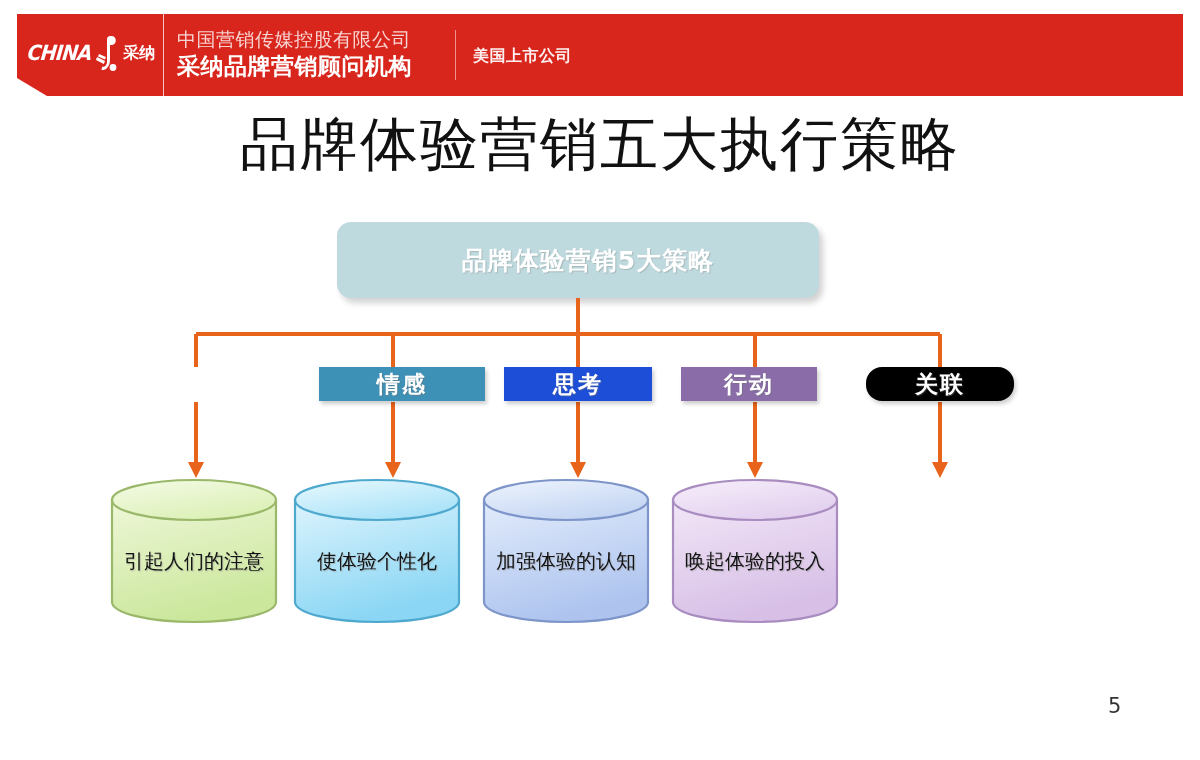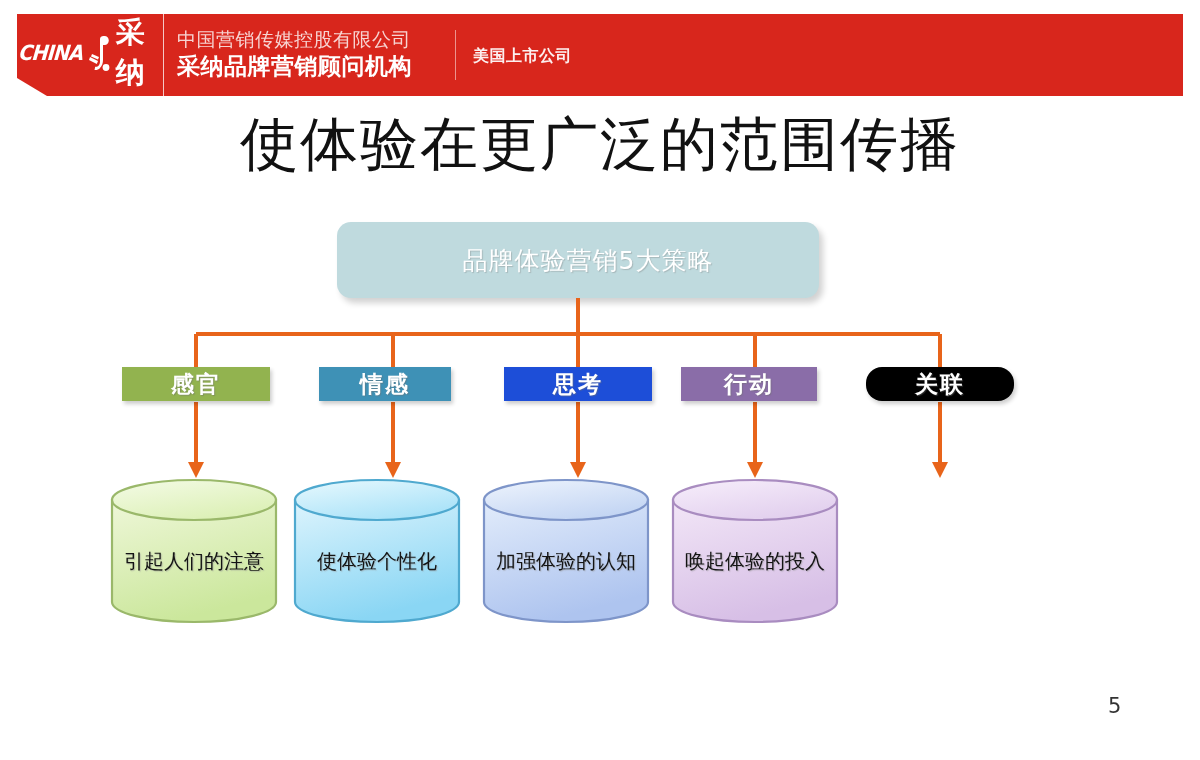--- a/index.html
+++ b/index.html
@@ -60,21 +60,21 @@
   }
   .logo-figure {
     position: relative;
     width: 26px;
     height: 40px;
     margin-left: -2px;
   }
   .logo-cn {
     font-family: "DejaVu Sans", "Liberation Sans", sans-serif;
     font-weight: 700;
-    font-size: 29px;
+    font-size: 16px;
     color: #ffffff;
     letter-spacing: 0px;
     margin-left: 1px;
   }
   .header-divider {
     position: absolute;
     top: 24px;
     width: 1px;
     height: 58px;
     background: rgba(255,255,255,0.55);
@@ -143,21 +143,21 @@
     background: #bfdade;
     border-radius: 14px;
     box-shadow: 4px 5px 6px rgba(0,0,0,0.18);
     display: flex;
     align-items: center;
     justify-content: center;
   }
   .top-box-label {
     font-family: "DejaVu Sans", "Liberation Sans", sans-serif;
     font-size: 25px;
-    font-weight: 400;
+    font-weight: 700;
     color: #ffffff;
     letter-spacing: 1px;
     text-shadow: 1px 1px 1px rgba(120,120,120,0.35);
     white-space: nowrap;
     margin-left: 20px;
   }
 
   
   .tree-svg {
     position: absolute;
@@ -255,21 +255,21 @@
   <div class="header-divider d1"></div>
   <div class="header-divider d2"></div>
 
   <div class="header-text">
     <div class="header-line1">中国营销传媒控股有限公司</div>
     <div class="header-line2">采纳品牌营销顾问机构</div>
   </div>
 
   <div class="header-sub">美国上市公司</div>
 
-  <div class="slide-title">使体验在更广泛的范围传播</div>
+  <div class="slide-title">品牌体验营销五大执行策略</div>
 
   <div class="top-box">
     <span class="top-box-label">品牌体验营销5大策略</span>
   </div>
 
   <svg class="tree-svg" viewBox="0 0 1200 760">
     <g id="tree-lines" stroke="#e8641a" stroke-width="4" fill="none" shape-rendering="crispEdges">
       <line x1="578" y1="298" x2="578" y2="334"></line>
       <line x1="196" y1="334" x2="940" y2="334"></line>
       <line x1="196" y1="334" x2="196" y2="367"></line>
@@ -285,24 +285,21 @@
       <polygon points="385,462 401,462 393,478" stroke="none"></polygon>
       <line x1="578" y1="402" x2="578" y2="466"></line>
       <polygon points="570,462 586,462 578,478" stroke="none"></polygon>
       <line x1="755" y1="402" x2="755" y2="466"></line>
       <polygon points="747,462 763,462 755,478" stroke="none"></polygon>
       <line x1="940" y1="402" x2="940" y2="466"></line>
       <polygon points="932,462 948,462 940,478" stroke="none"></polygon>
     </g>
   </svg>
 
-  <div class="cat-box" style="left:122px; top:367px; width:148px; background:#92b34f;">
-    <span class="cat-label">感官</span>
-  </div>
-  <div class="cat-box" style="left:319px; top:367px; width:132px; background:#3e91b6;">
+  <div class="cat-box" style="left:319px; top:367px; width:166px; background:#3e91b6;">
     <span class="cat-label">情感</span>
   </div>
   <div class="cat-box" style="left:504px; top:367px; width:148px; background:#1d4ed8;">
     <span class="cat-label">思考</span>
   </div>
   <div class="cat-box" style="left:681px; top:367px; width:136px; background:#8a6da8;">
     <span class="cat-label">行动</span>
   </div>
   <div class="cat-box" style="left:866px; top:367px; width:148px; background:#000000;border-radius:16px;">
     <span class="cat-label">关联</span>

